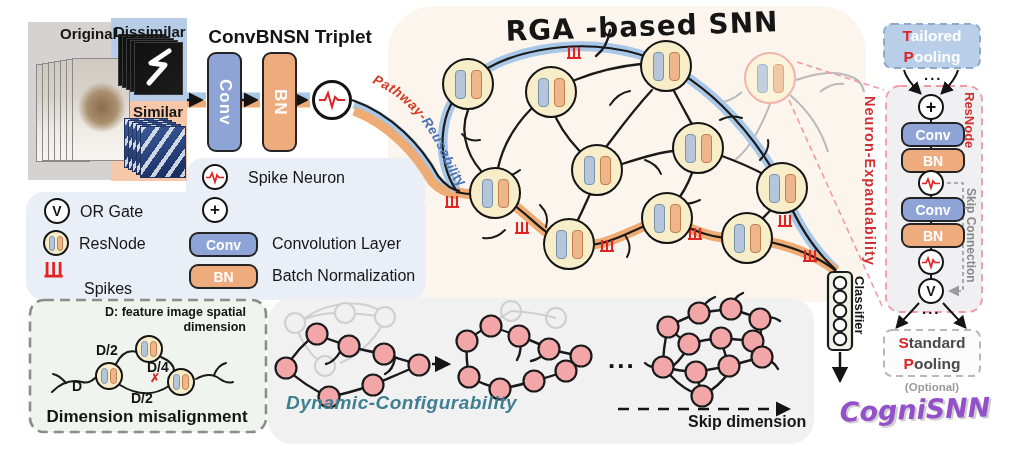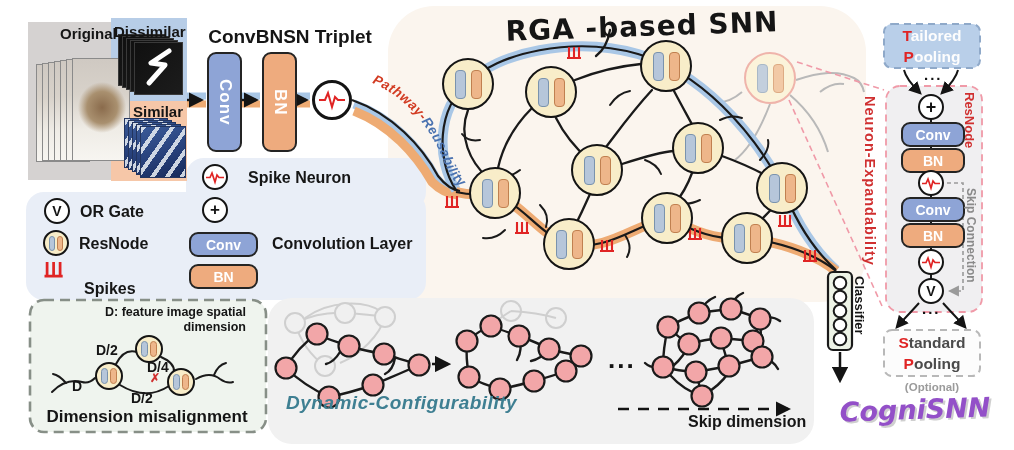--- a/index.html
+++ b/index.html
@@ -40,21 +40,21 @@
   .resnode.faded .bar.bl{background:#c3cfdd;border-color:#a9b8c7;}
   .resnode.faded .bar.or{background:#f2c9a6;border-color:#ddab84;}
 
   
   .pline{display:block;text-align:center;font-weight:bold;font-size:15.5px;line-height:21px;}
   .pline::first-letter{color:var(--spike_red,#e02424);}
   .tailored-text .pline{color:#fdfdfd;}
   .standard-text .pline{color:#4b4b4b;}
 
   .vtext{position:absolute;writing-mode:vertical-rl;font-weight:bold;white-space:nowrap;}
-  .legend-label{font-size:16px;font-weight:bold;color:#161616;}
+  .legend-label{font-size:16px;font-weight:normal;color:#161616;}
   .dots{font-weight:bold;color:#141414;letter-spacing:2px;}
 </style>
 </head>
 <body>
 
 <div class="stage">
 
   <svg class="underlay" width="1014" height="450" viewBox="0 0 1014 450">
     <defs>
       <marker id="ab" viewBox="0 0 10 10" refX="8" refY="5" markerWidth="6.5" markerHeight="6.5" orient="auto-start-reverse">
@@ -421,20 +421,21 @@
   <span class="abs legend-label" style="left:84px;top:280px;">Spikes</span>
 
   <div class="pill blue" style="left:189px;top:232px;width:65px;height:21px;font-size:14px;">
     <span>Conv</span>
   </div>
   <span class="abs legend-label" style="left:272px;top:235px;">Convolution Layer</span>
 
   <div class="pill orange" style="left:189px;top:264px;width:65px;height:21px;font-size:14px;">
     <span>BN</span>
   </div>
+  <span class="abs legend-label" style="left:272px;top:267px;">Batch Normalization</span>
 
   <span class="abs b" style="left:146px;top:305px;transform:translateX(-50%);font-size:12.5px;text-align:right;width:200px;white-space:normal;line-height:15px;">D: feature image spatial dimension</span>
   <div class="resnode sm" style="left:95px;top:362px;">
       <span class="bar bl"></span>
       <span class="bar or"></span>
     </div>
   <div class="resnode sm" style="left:135px;top:335px;">
       <span class="bar bl"></span>
       <span class="bar or"></span>
     </div>

